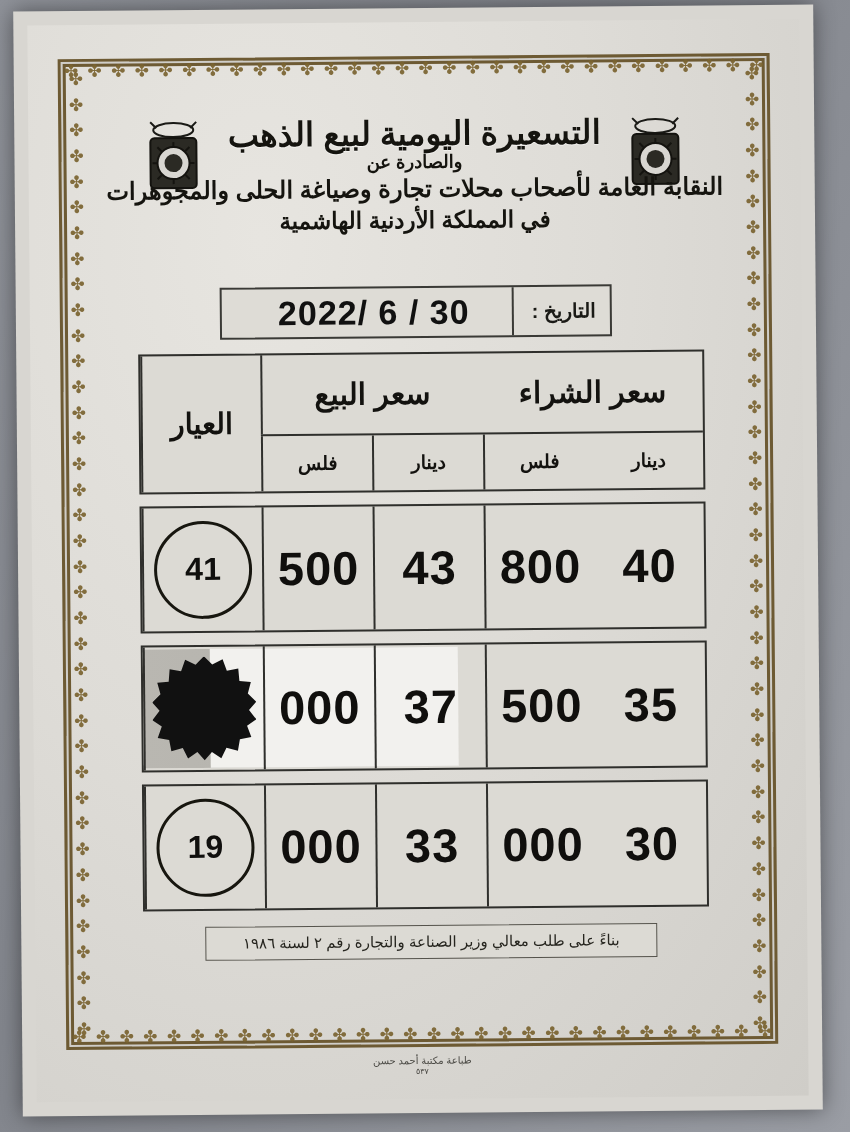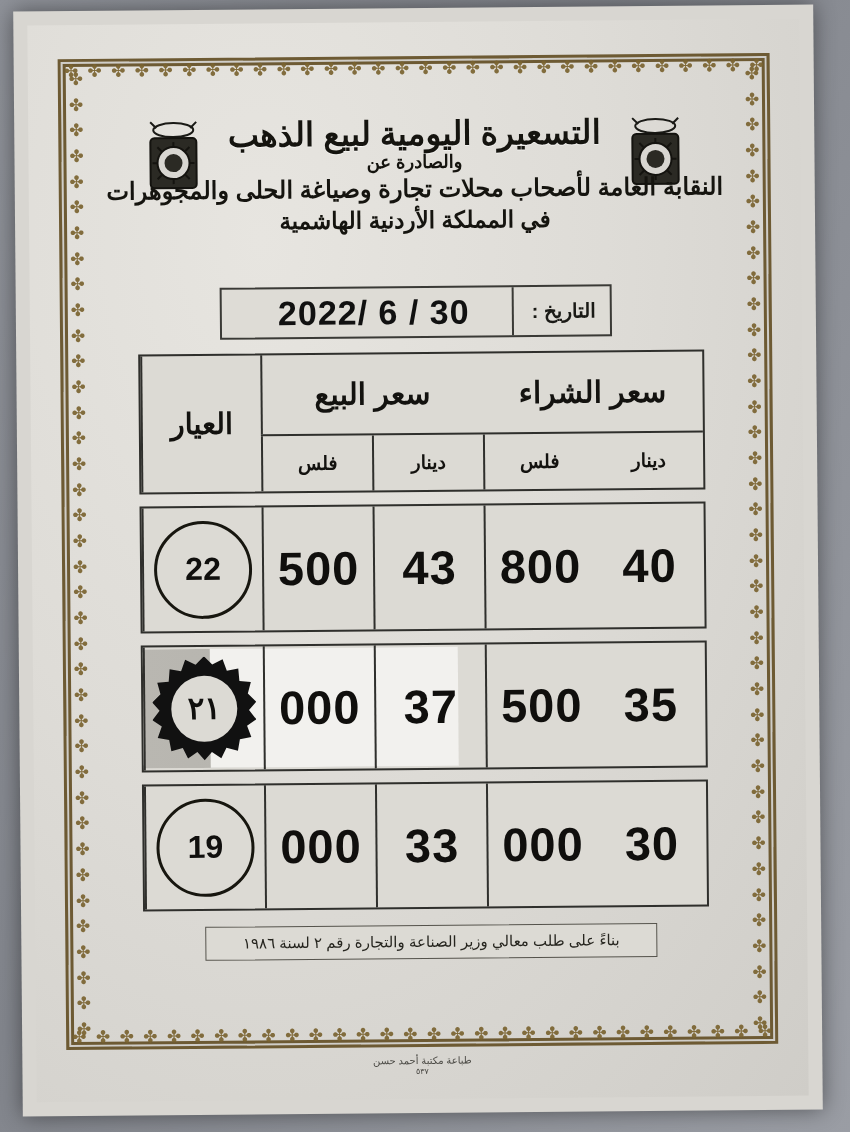--- a/index.html
+++ b/index.html
@@ -553,37 +553,36 @@
         </div>
 
         <div class="trow data">
           <div class="row-cells">
             <div class="dcell">40</div>
             <div class="dcell vline">800</div>
             <div class="dcell vline">43</div>
             <div class="dcell vline">500</div>
           </div>
           <div class="karat-cell">
-            <div class="karat-circle">22</div>
+            <div class="karat-circle">41</div>
           </div>
         </div>
 
         <div class="trow data highlight">
           <div class="hl-band"></div>
           <div class="hl-white"></div>
           <div class="row-cells">
             <div class="dcell">35</div>
             <div class="dcell vline">500</div>
             <div class="dcell vline">37</div>
             <div class="dcell vline">000</div>
           </div>
           <div class="karat-cell">
             <div class="karat-burst">
               <div class="star"></div>
-              <div class="inner">٢١</div>
             </div>
           </div>
         </div>
 
         <div class="trow data">
           <div class="row-cells">
             <div class="dcell">30</div>
             <div class="dcell vline">000</div>
             <div class="dcell vline">33</div>
             <div class="dcell vline">000</div>

